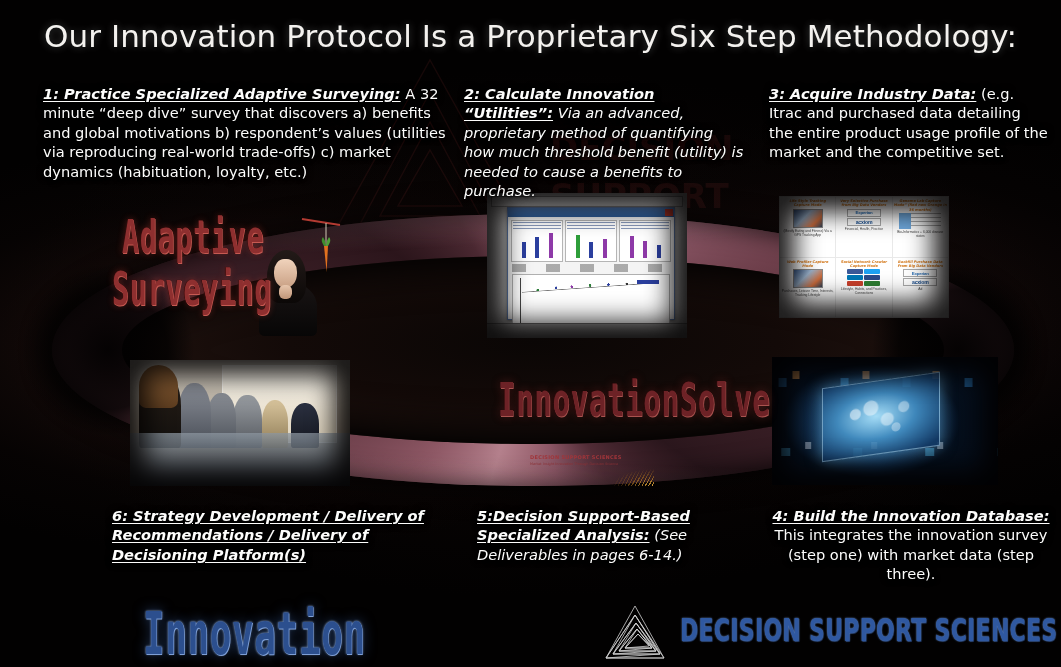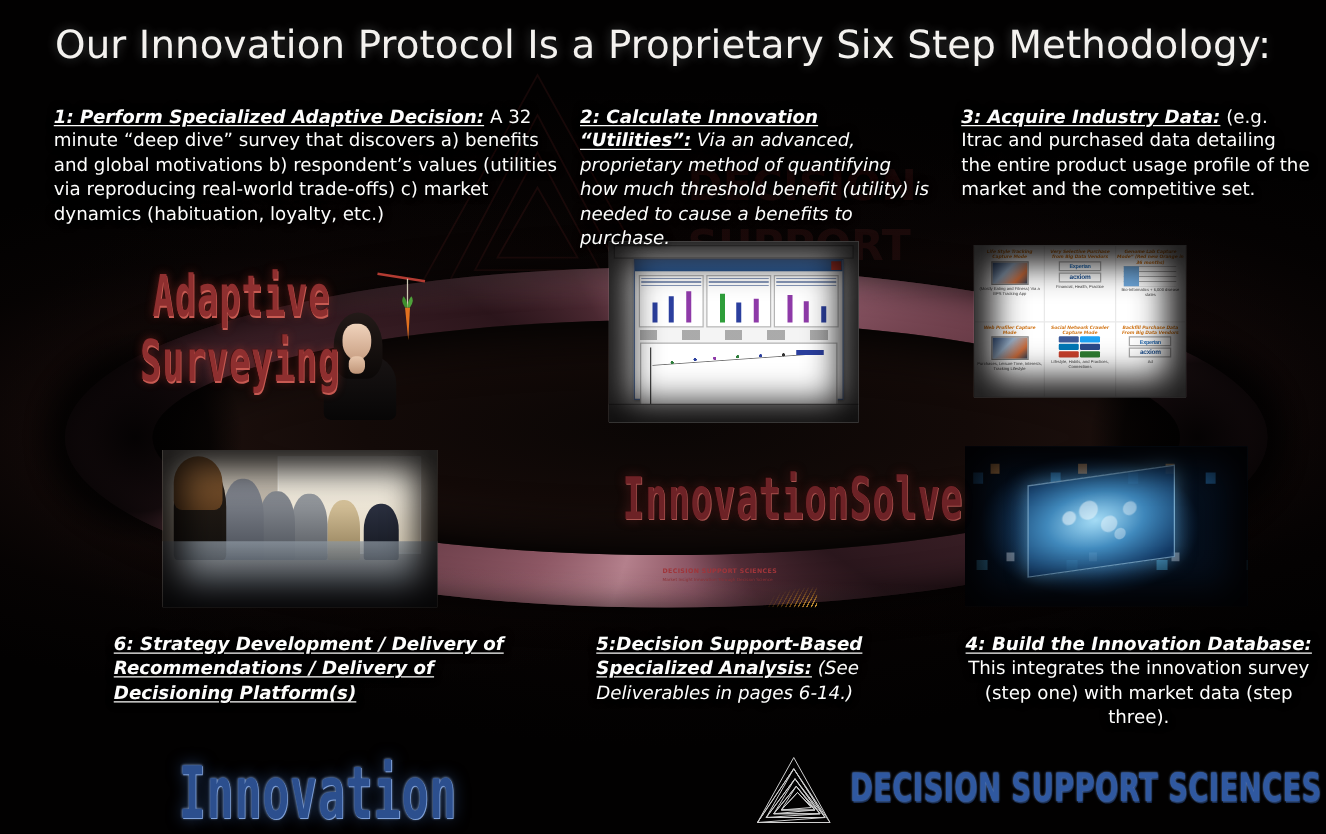--- a/index.html
+++ b/index.html
@@ -70,21 +70,21 @@
     font-weight: bold;
     font-style: italic;
     text-decoration: underline;
     text-underline-offset: 2px;
   }
   .step.ital, .step.ital .bd { font-style: italic; }
 
   #step1 { left: 43px;  top: 84px;  width: 412px; }
   #step2 { left: 464px; top: 84px;  width: 283px; }
   #step3 { left: 769px; top: 84px;  width: 280px; }
-  #step6 { left: 91px; top: 506px; width: 350px; }
+  #step6 { left: 112px; top: 506px; width: 350px; }
   #step5 { left: 477px; top: 506px; width: 262px; }
   #step4 { left: 766px; top: 506px; width: 290px; text-align: center; }
 
   
   .ring-wrap {
     position: absolute; left: 52px; top: 214px; width: 962px; height: 272px;
     z-index: 6; pointer-events: none;
   }
   .ring-outer {
     position: absolute; inset: 0;
@@ -558,21 +558,21 @@
     <path d="M24 30 q-4 -6 -1 -9 q3 4 3 9 z" fill="#3f8f2e"></path>
     <path d="M28 30 q4 -6 1 -9 q-3 4 -3 9 z" fill="#4ea13a"></path>
   </svg>
 
   <div class="tech" id="w-adaptive">Adaptive</div>
   <div class="tech" id="w-surveying">Surveying</div>
   <div class="tech" id="w-innovationsolve">InnovationSolve</div>
   <div class="tech" id="w-innovation">Innovation</div>
 
   <div class="step" id="step1">
-    <span class="hd">1: Perform Specialized Adaptive Decision:</span><span class="bd"> A 32 minute “deep dive” survey that discovers a) benefits and global motivations b) respondent’s values (utilities via reproducing real-world trade-offs) c) market dynamics (habituation, loyalty, etc.)</span>
+    <span class="hd">1: Practice Specialized Adaptive Surveying:</span><span class="bd"> A 32 minute “deep dive” survey that discovers a) benefits and global motivations b) respondent’s values (utilities via reproducing real-world trade-offs) c) market dynamics (habituation, loyalty, etc.)</span>
   </div>
 
   <div class="step ital" id="step2">
     <span class="hd">2: Calculate Innovation “Utilities”:</span><span class="bd"> Via an advanced, proprietary method of quantifying how much threshold benefit (utility) is needed to cause a benefits to purchase.</span>
   </div>
 
   <div class="step" id="step3">
     <span class="hd">3: Acquire Industry Data:</span><span class="bd"> (e.g. Itrac and purchased data detailing the entire product usage profile of the market and the competitive set.</span>
   </div>
 

